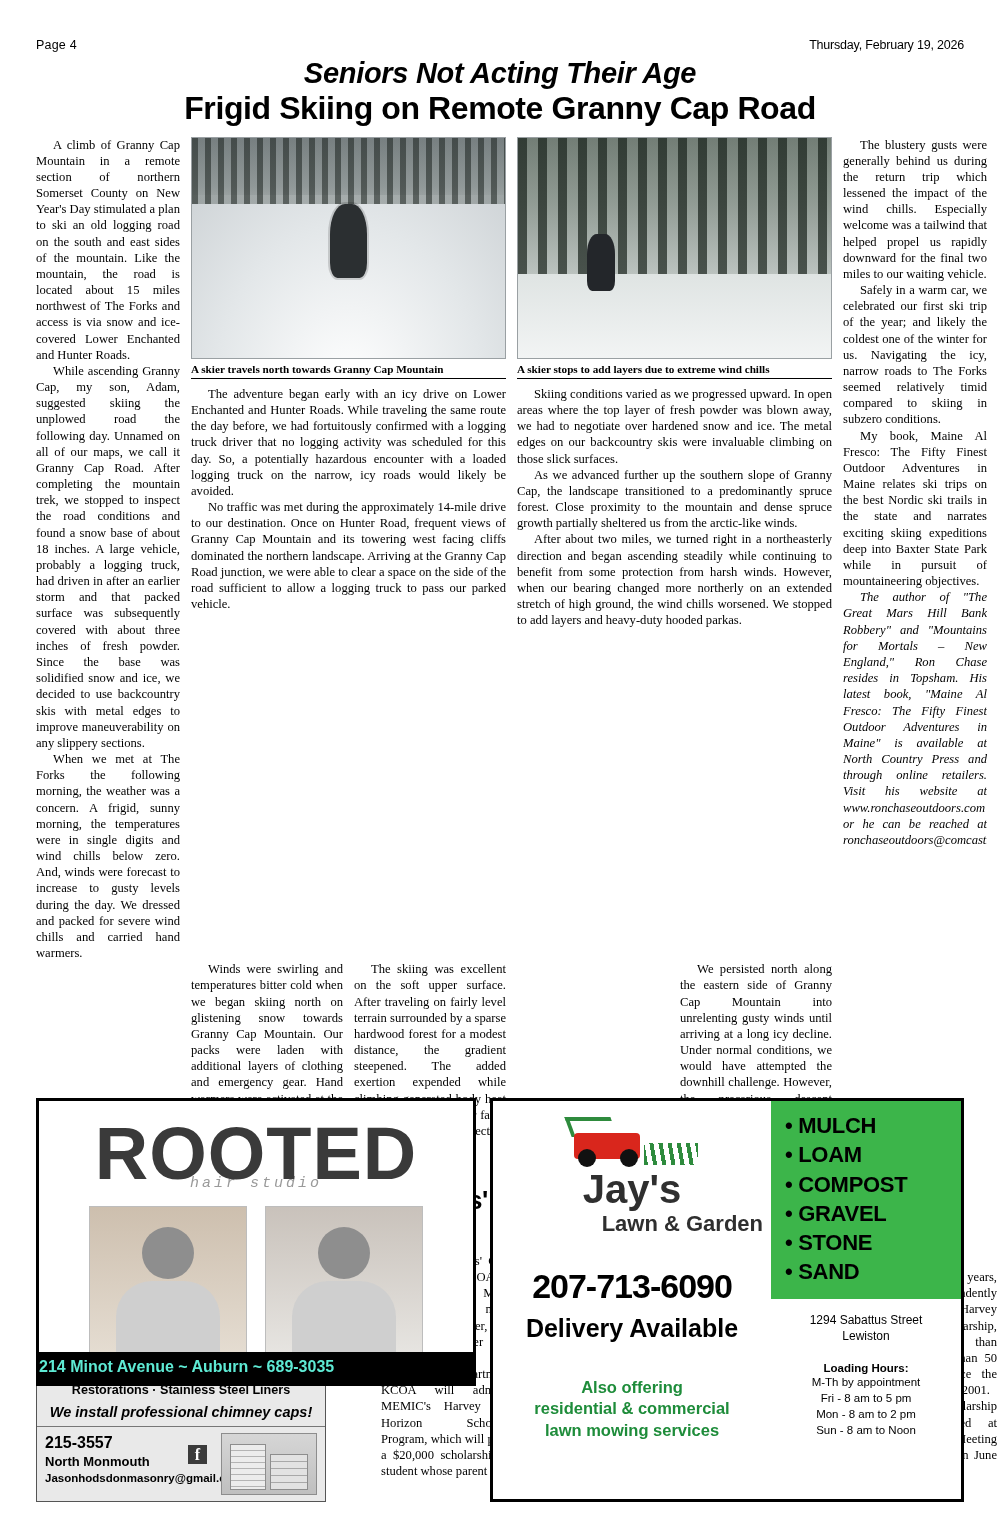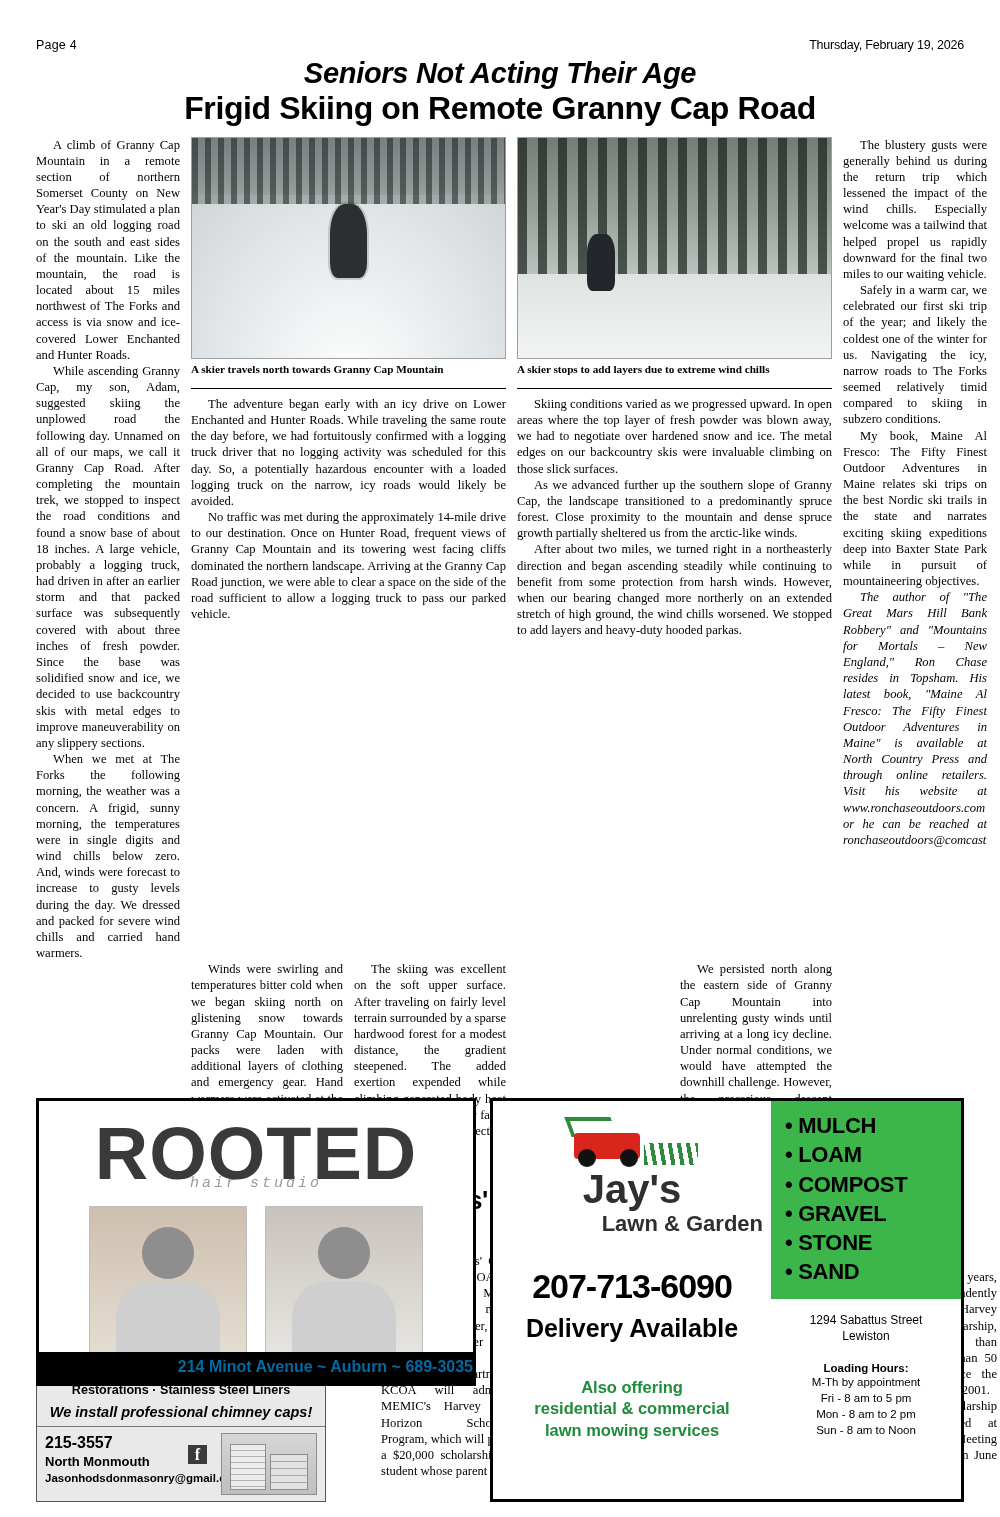--- a/index.html
+++ b/index.html
@@ -71,21 +71,21 @@
     background: #c9ccce;
     position: relative;
     overflow: hidden;
     border: 1px solid #9aa0a3;
   }
   .cap {
     font-family: "Liberation Serif", serif;
     font-weight: bold;
     font-size: 11.2px;
     padding-top: 3px;
-    padding-bottom: 12px;
+    padding-bottom: 2px;
     border-bottom: 1.5px solid #000;
     text-align: left;
   }
   .below-photo { margin-top: 7px; }
 
   
   .ph1 {
     background:
       linear-gradient(to bottom, #8d9499 0%, #b9bfc2 22%, #e9ecee 34%, #f4f6f7 100%);
   }
@@ -300,24 +300,24 @@
     font-weight: bold; font-style: italic; font-size: 15px;
     margin-top: 6px;
   }
   .accept {
     text-align: left;
     font-family: "Liberation Sans", sans-serif;
     font-weight: bold; font-size: 21px; margin-top: 4px; text-decoration: underline;
   }
   .rooted-bar {
     position: absolute; left: 0; right: 0; bottom: 0;
-    background: #000; color: #0369a1;
+    background: #000; color: #5eead4;
     font-family: "Liberation Sans", sans-serif;
     font-weight: bold; font-size: 16px;
-    text-align: right; padding: 6px 0 7px 0;
+    text-align: left; padding: 6px 0 7px 0;
   }
 
   .jays {
     border: 3px solid #000;
     display: grid;
     grid-template-columns: 1fr 190px;
     height: 404px;
     background: #fff;
     overflow: hidden;
   }

